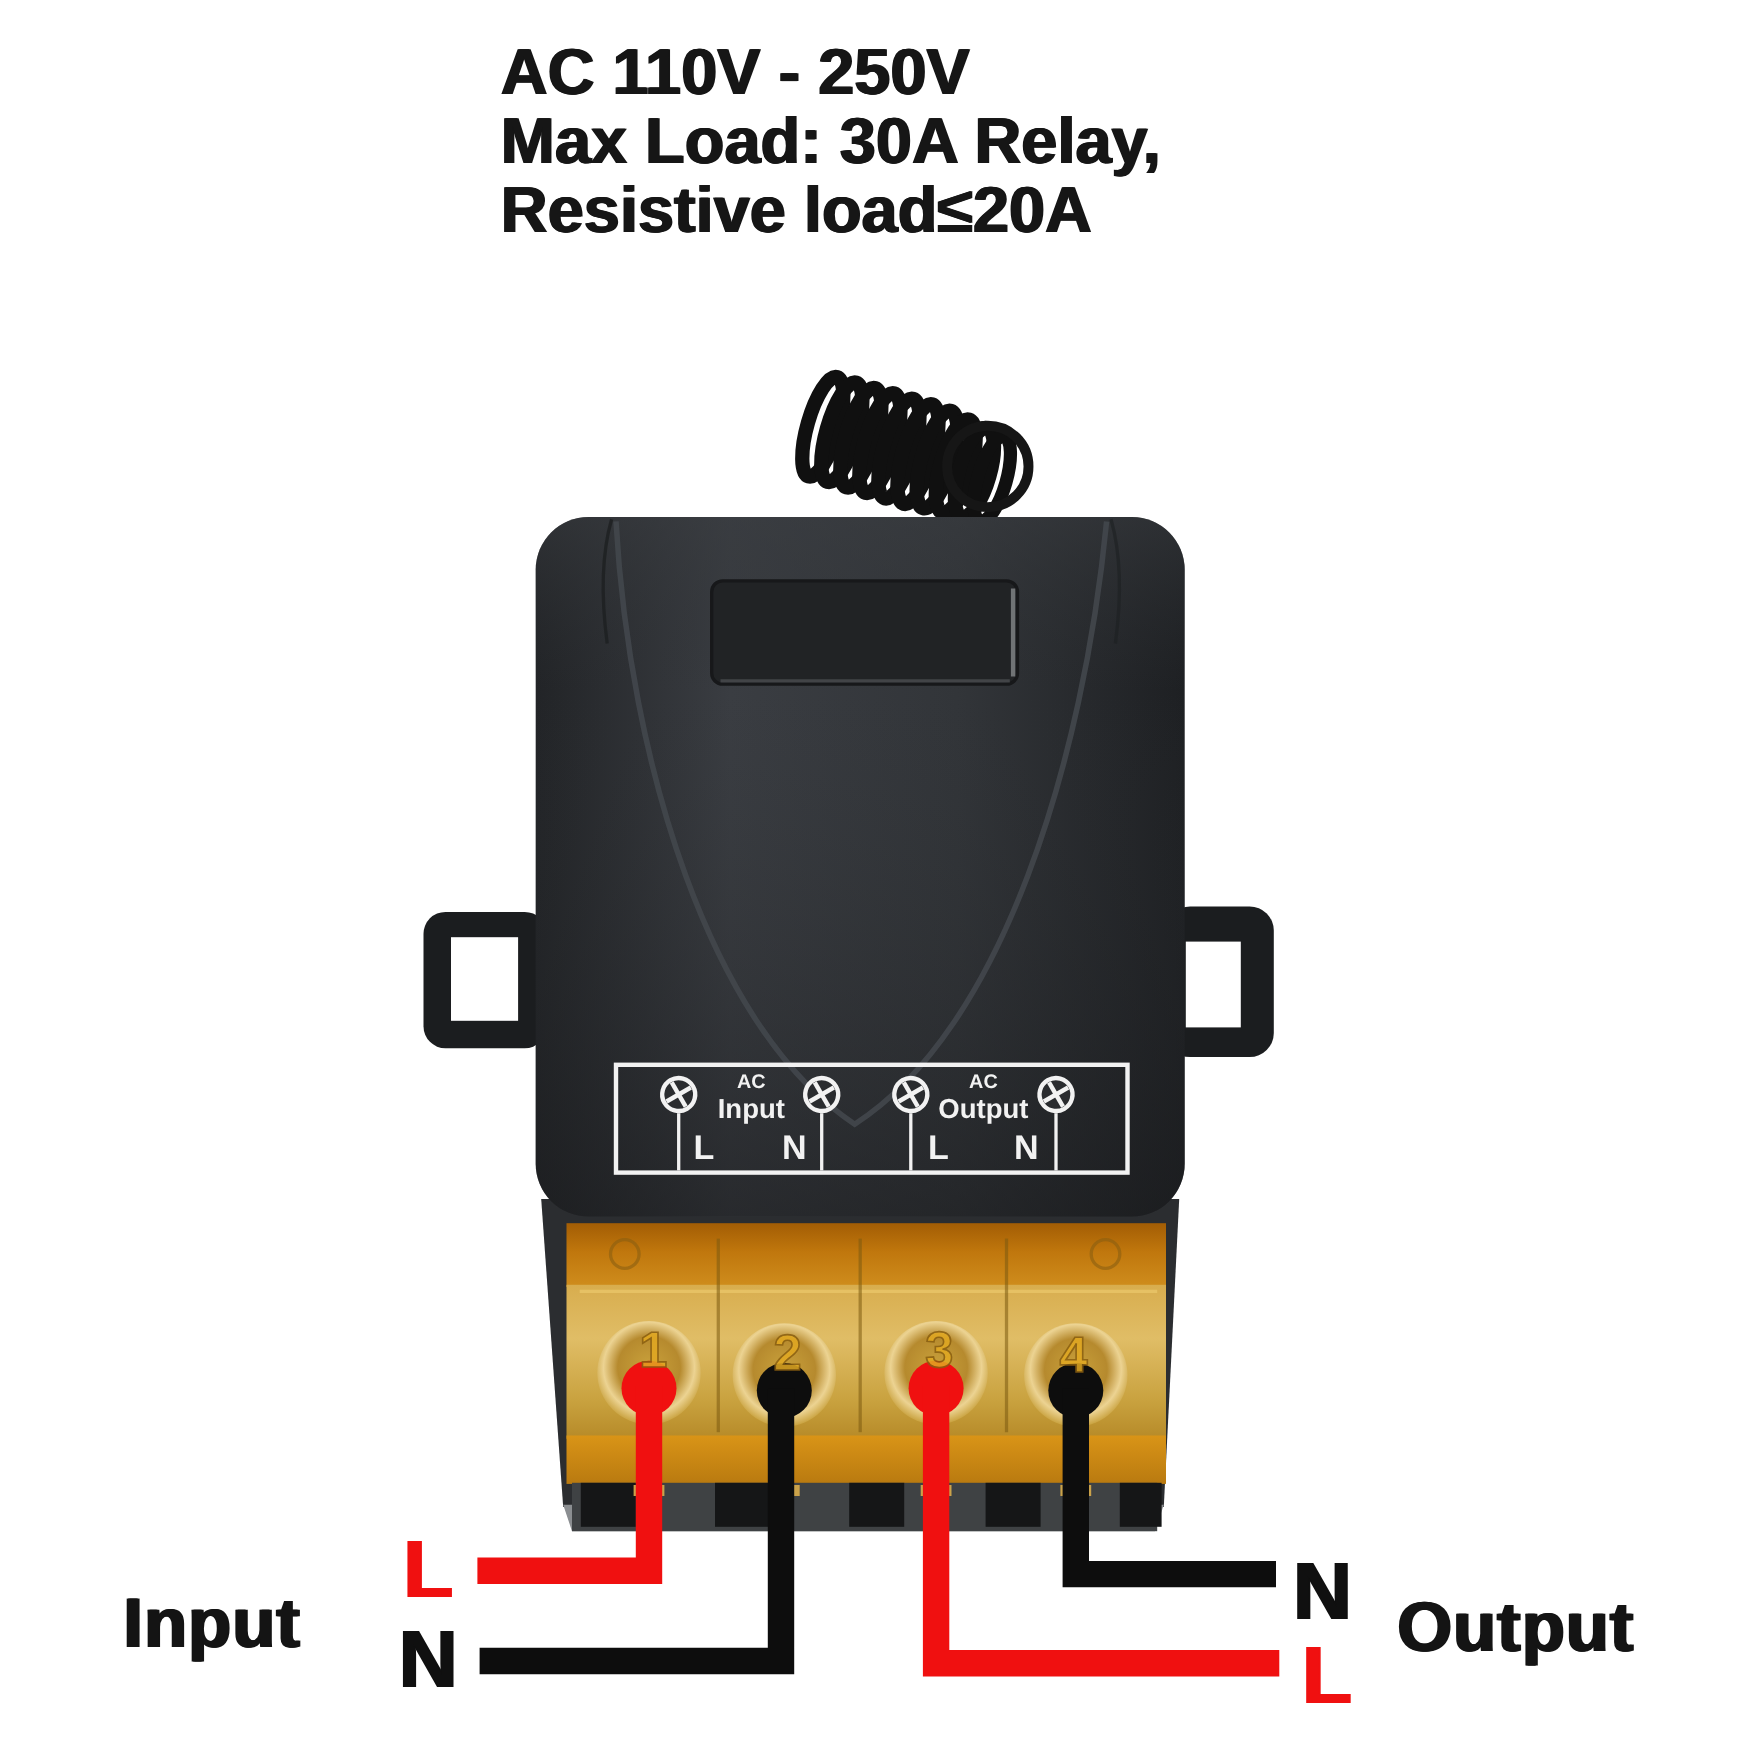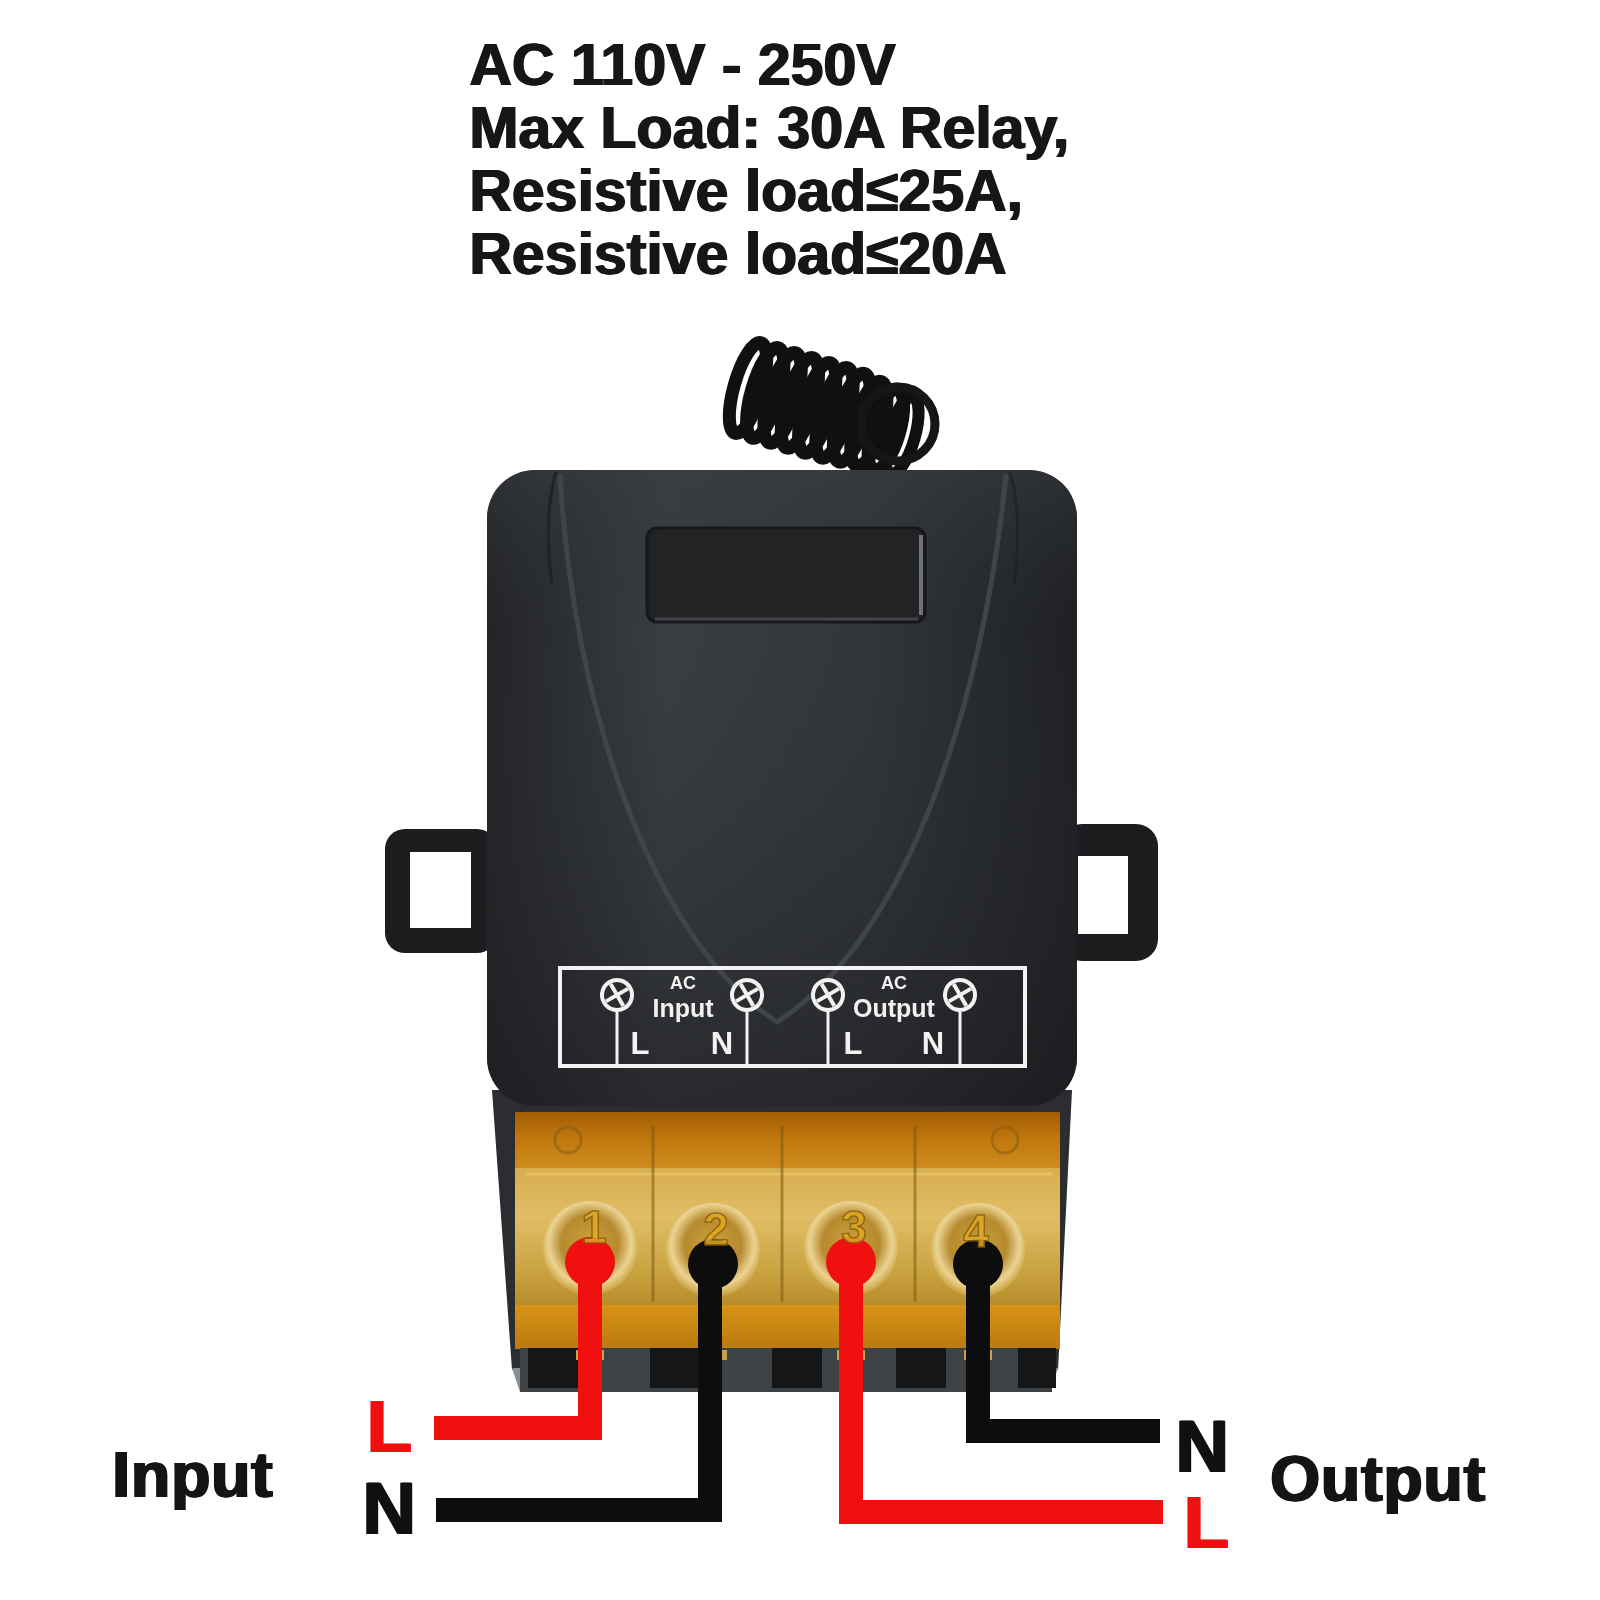--- a/index.html
+++ b/index.html
@@ -3,21 +3,21 @@
 <meta charset="utf-8">
 <style>
   html,body{margin:0;padding:0;background:#ffffff;}
   #stage{position:relative;width:1600px;height:1600px;background:#ffffff;overflow:hidden;
          font-family:"Liberation Sans",sans-serif;}
   #device-art{position:absolute;left:0;top:0;width:1600px;height:1600px;z-index:1;}
 
   
   .spec{position:absolute;left:455px;top:34px;z-index:3;color:#161616;
         font-size:59px;font-weight:bold;line-height:63px;letter-spacing:0px;
-        text-shadow:1.2px 0 0 currentColor, -0.6px 0 0 currentColor;margin-left:14px;}
+        text-shadow:1.2px 0 0 currentColor, -0.6px 0 0 currentColor;}
 
   
   .panel-label{position:absolute;z-index:3;color:#f2f2f2;font-weight:bold;
                transform:translateX(-50%);white-space:nowrap;}
   .panel-ac{font-size:18px;line-height:25px;}
   .panel-word{font-size:25px;line-height:25px;}
   .panel-ln{font-size:31px;}
 
   
   .term-num{position:absolute;z-index:3;font-size:46px;font-weight:bold;
@@ -33,21 +33,20 @@
              text-shadow:1.5px 0 0 currentColor,-1px 0 0 currentColor;letter-spacing:1px;}
 </style>
 </head>
 <body>
 
 <div id="stage">
 
   <div class="spec">
     <div>AC 110V - 250V</div>
     <div>Max Load: 30A Relay,</div>
-    <div>Resistive load≤25A,</div>
     <div>Resistive load≤20A</div>
   </div>
 
   <svg id="device-art" viewBox="0 0 1600 1600">
     <defs>
       <linearGradient id="bodyGrad" x1="0" y1="0" x2="1" y2="0">
         <stop offset="0" stop-color="#222427"></stop>
         <stop offset="0.3" stop-color="#3a3d42"></stop>
         <stop offset="0.65" stop-color="#323539"></stop>
         <stop offset="1" stop-color="#1e2023"></stop>

